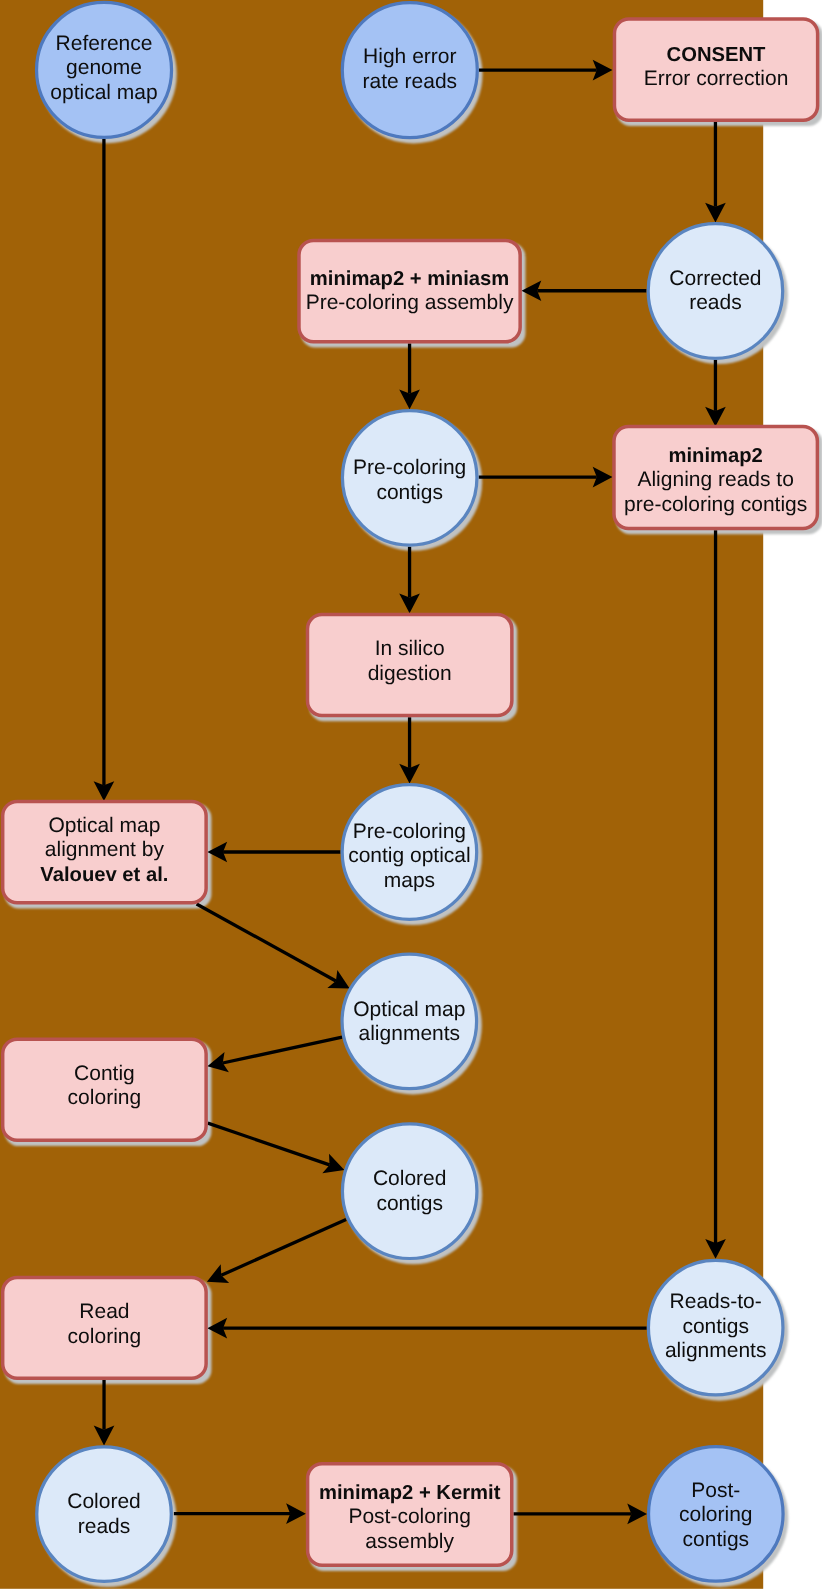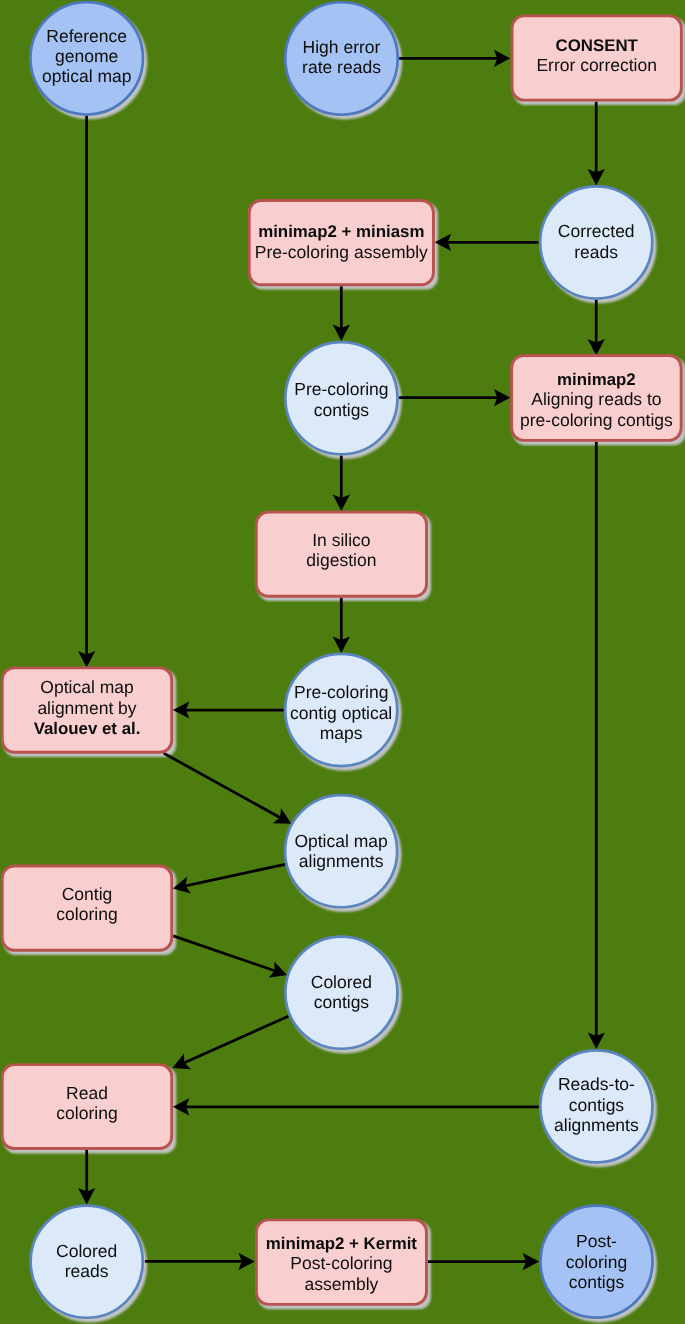--- a/index.html
+++ b/index.html
@@ -1,18 +1,18 @@
 <!DOCTYPE html>
 <html><head>
 <meta charset="utf-8">
 <title>Kermit pipeline flowchart</title>
 <style>
   html,body{margin:0;padding:0;background:#ffffff;}
   body{width:685px;height:1324px;overflow:hidden;font-family:"Liberation Sans",sans-serif;}
-  #stage{position:relative;width:685px;height:1324px;background:#4d7c0f;}
+  #stage{position:relative;width:636px;height:1324px;background:#a16207;}
   svg{display:block;}
   text{font-family:"Liberation Sans",sans-serif;fill:#0d0d0d;-webkit-font-smoothing:antialiased;text-rendering:geometricPrecision;}
   #stage{will-change:transform;}
 </style>
 </head>
 <body>
 
 <div id="stage">
   <svg id="chart" width="685" height="1324" viewBox="0 0 685 1324">
       <defs>

